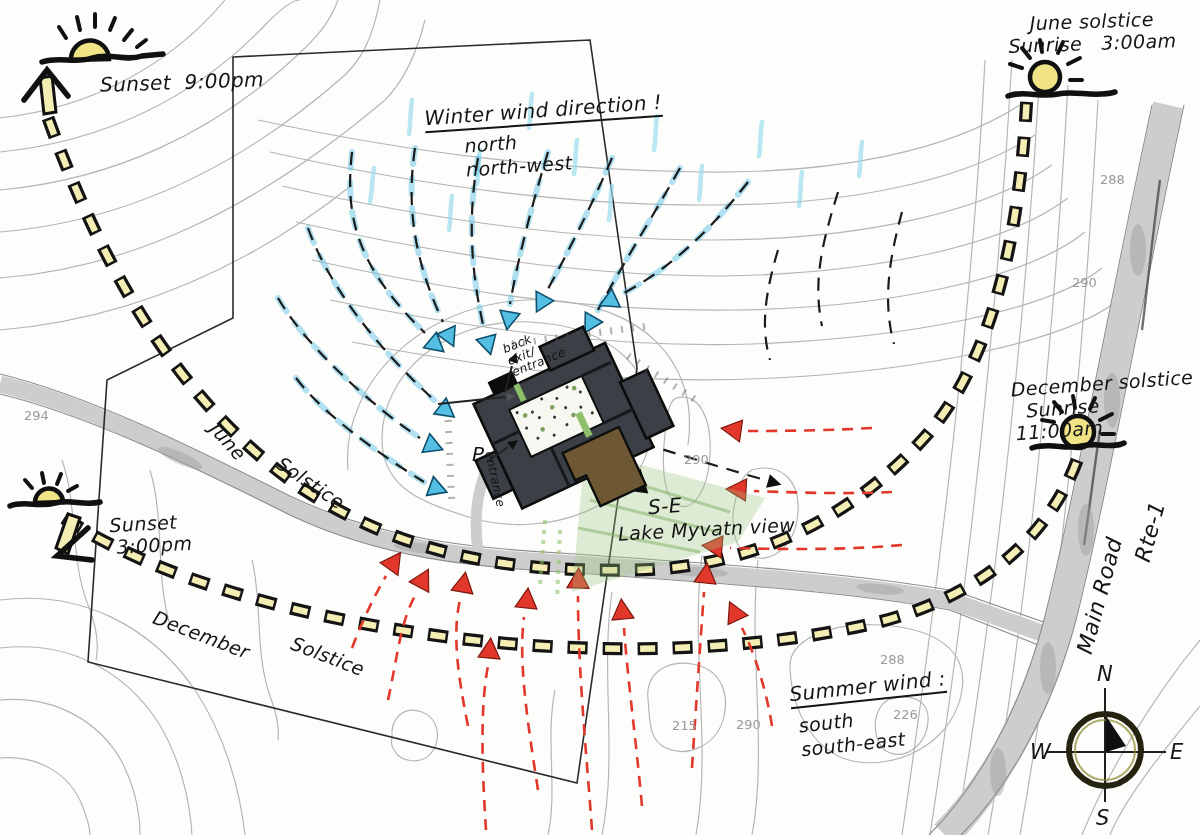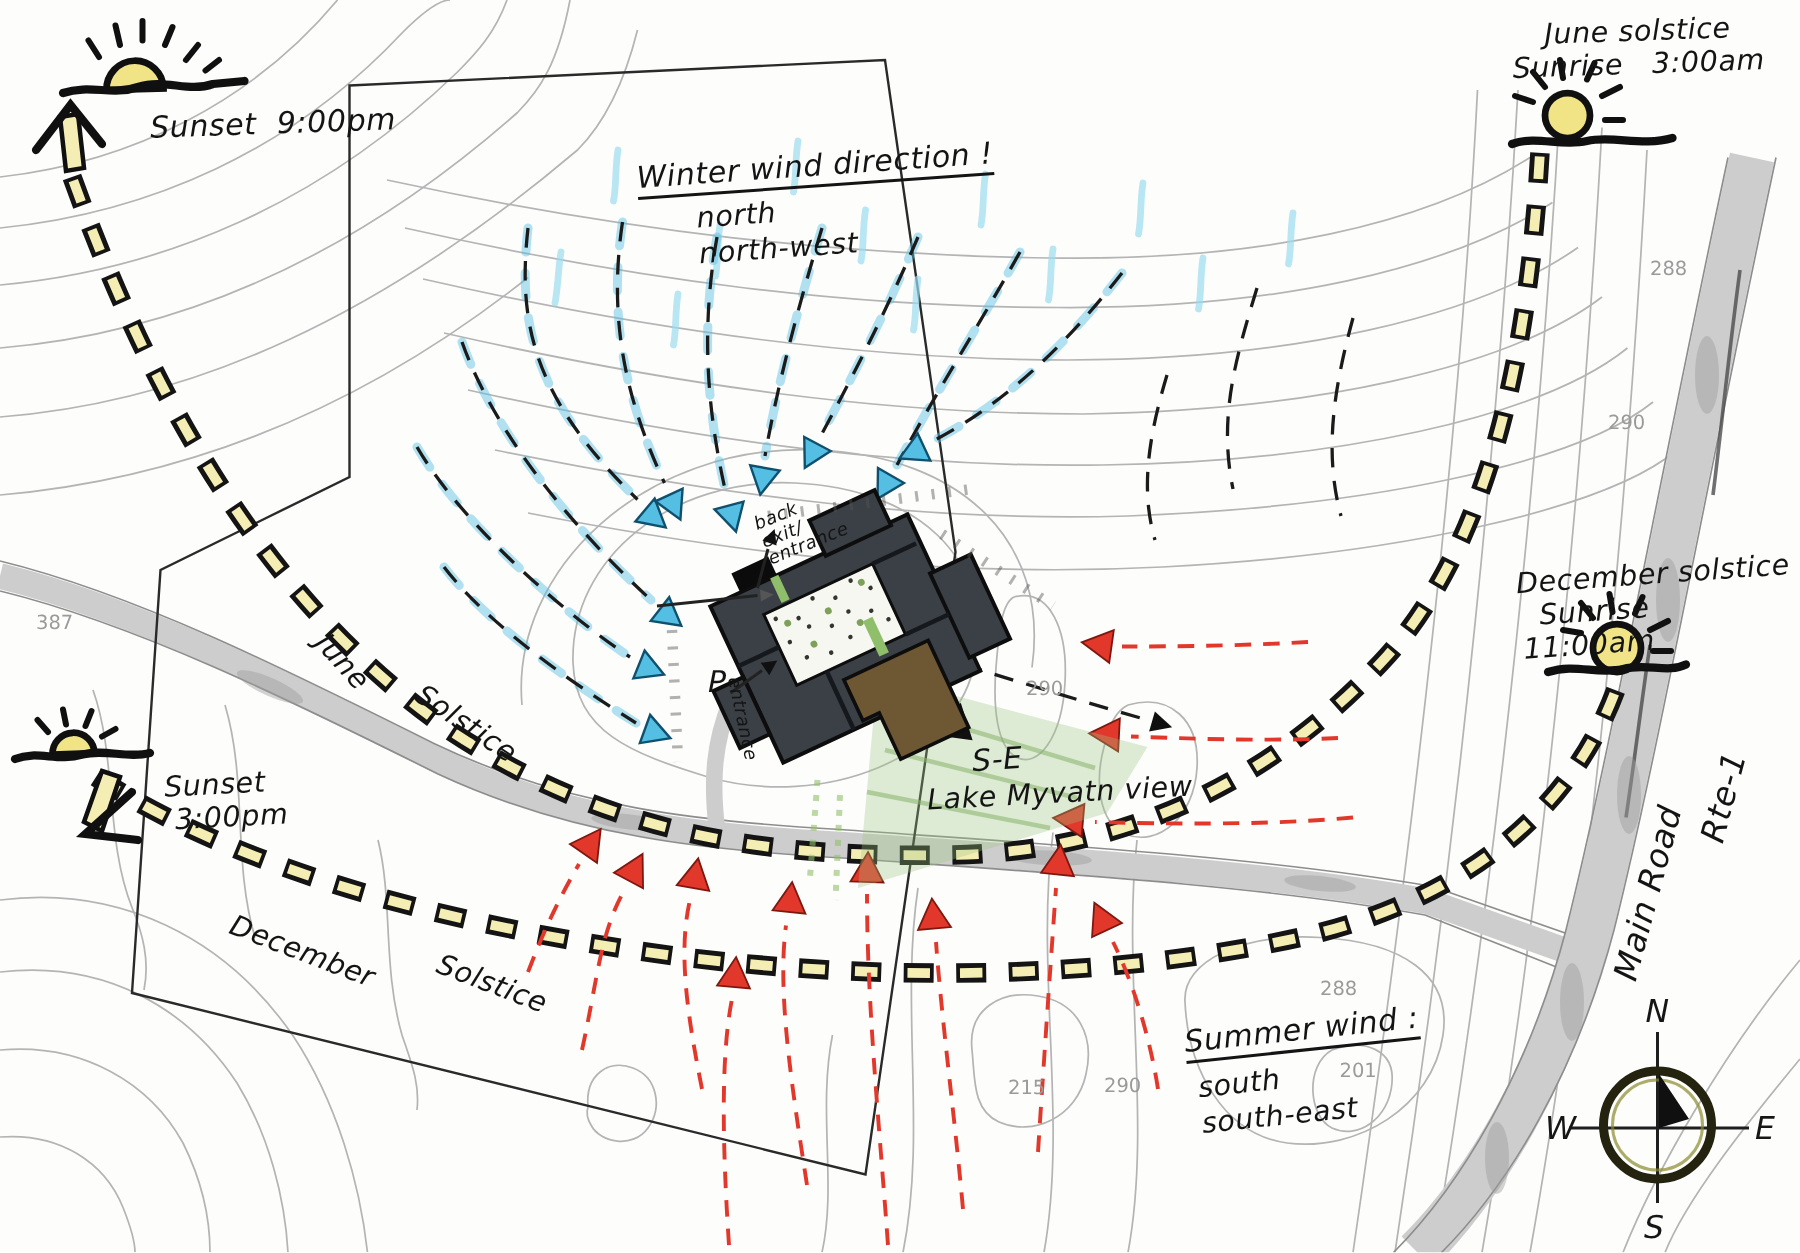--- a/index.html
+++ b/index.html
@@ -438,26 +438,26 @@
 
   <div class="hw sz12" style="left:506px;top:332px;transform:rotate(-22deg);line-height:1.05;">
     <div>back</div>
     <div>exit/</div>
     <div>entrance</div>
   </div>
 
   <div class="hw sz22" style="left:1072px;top:650px;transform:rotate(-75deg);transform-origin:0 0;">Main Road</div>
   <div class="hw sz22" style="left:1130px;top:558px;transform:rotate(-75deg);transform-origin:0 0;">Rte-1</div>
 
-  <span class="clabel" style="left:24px;top:408px;">387</span>
+  <span class="clabel" style="left:24px;top:408px;">294</span>
   <span class="clabel" style="left:1100px;top:172px;">288</span>
   <span class="clabel" style="left:1072px;top:275px;">290</span>
   <span class="clabel" style="left:684px;top:452px;">290</span>
   <span class="clabel" style="left:880px;top:652px;">288</span>
-  <span class="clabel" style="left:893px;top:707px;">201</span>
+  <span class="clabel" style="left:893px;top:707px;">226</span>
   <span class="clabel" style="left:672px;top:718px;">215</span>
   <span class="clabel" style="left:736px;top:717px;">290</span>
 
   <span class="compassL" style="left:1097px;top:662px;">N</span>
   <span class="compassL" style="left:1170px;top:740px;">E</span>
   <span class="compassL" style="left:1096px;top:806px;">S</span>
   <span class="compassL" style="left:1030px;top:740px;">W</span>
 
 </div>
 

